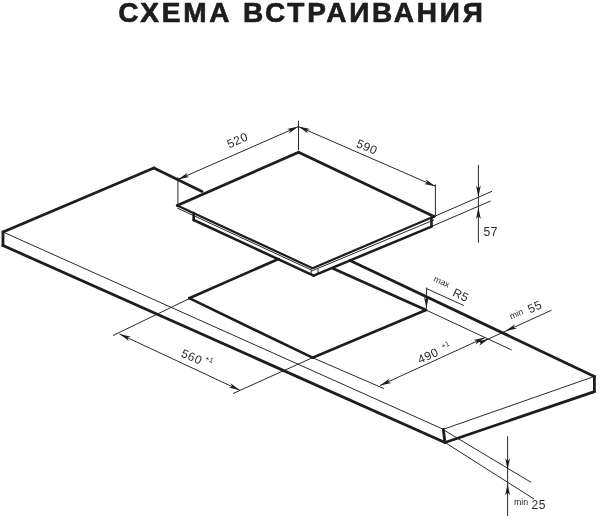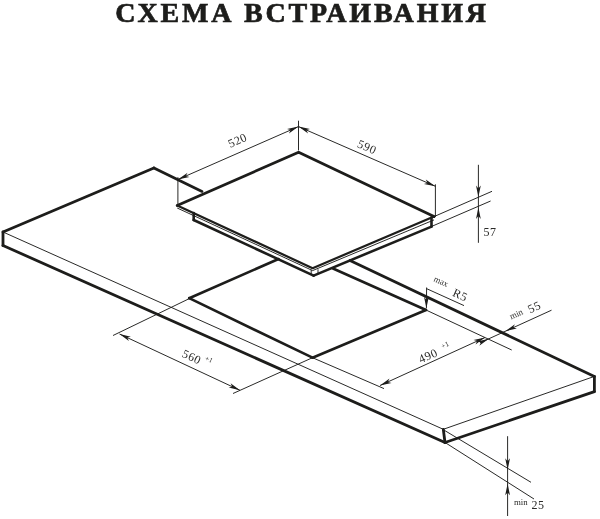--- a/index.html
+++ b/index.html
@@ -1,16 +1,16 @@
 <!DOCTYPE html>
 <html><head>
 <meta charset="utf-8">
 <style>
 html,body{margin:0;padding:0;background:#fff;}
-#page{position:relative;width:600px;height:519px;background:#fff;overflow:hidden;font-family:Liberation Serif, serif;}
+#page{position:relative;width:600px;height:519px;background:#fff;overflow:hidden;font-family:Liberation Sans, sans-serif;}
 svg{display:block;}
 .tk{stroke:#1d1d1b;stroke-width:2.8;fill:none;stroke-linecap:round;stroke-linejoin:round;}
 .tk2{stroke:#1d1d1b;stroke-width:2.6;fill:none;stroke-linecap:round;stroke-linejoin:round;}
 .tn{stroke:#1d1d1b;stroke-width:0.95;fill:none;}
 .tk3{stroke:#1d1d1b;stroke-width:2.2;fill:none;stroke-linecap:round;stroke-linejoin:round;}
 .ar{fill:#1d1d1b;stroke:none;}
 .dt{fill:#2a2a28;font-size:12px;letter-spacing:0.5px;}
 .ds{fill:#2a2a28;font-size:8.8px;}
 .du{fill:#2a2a28;font-size:7.2px;}
 </style>

